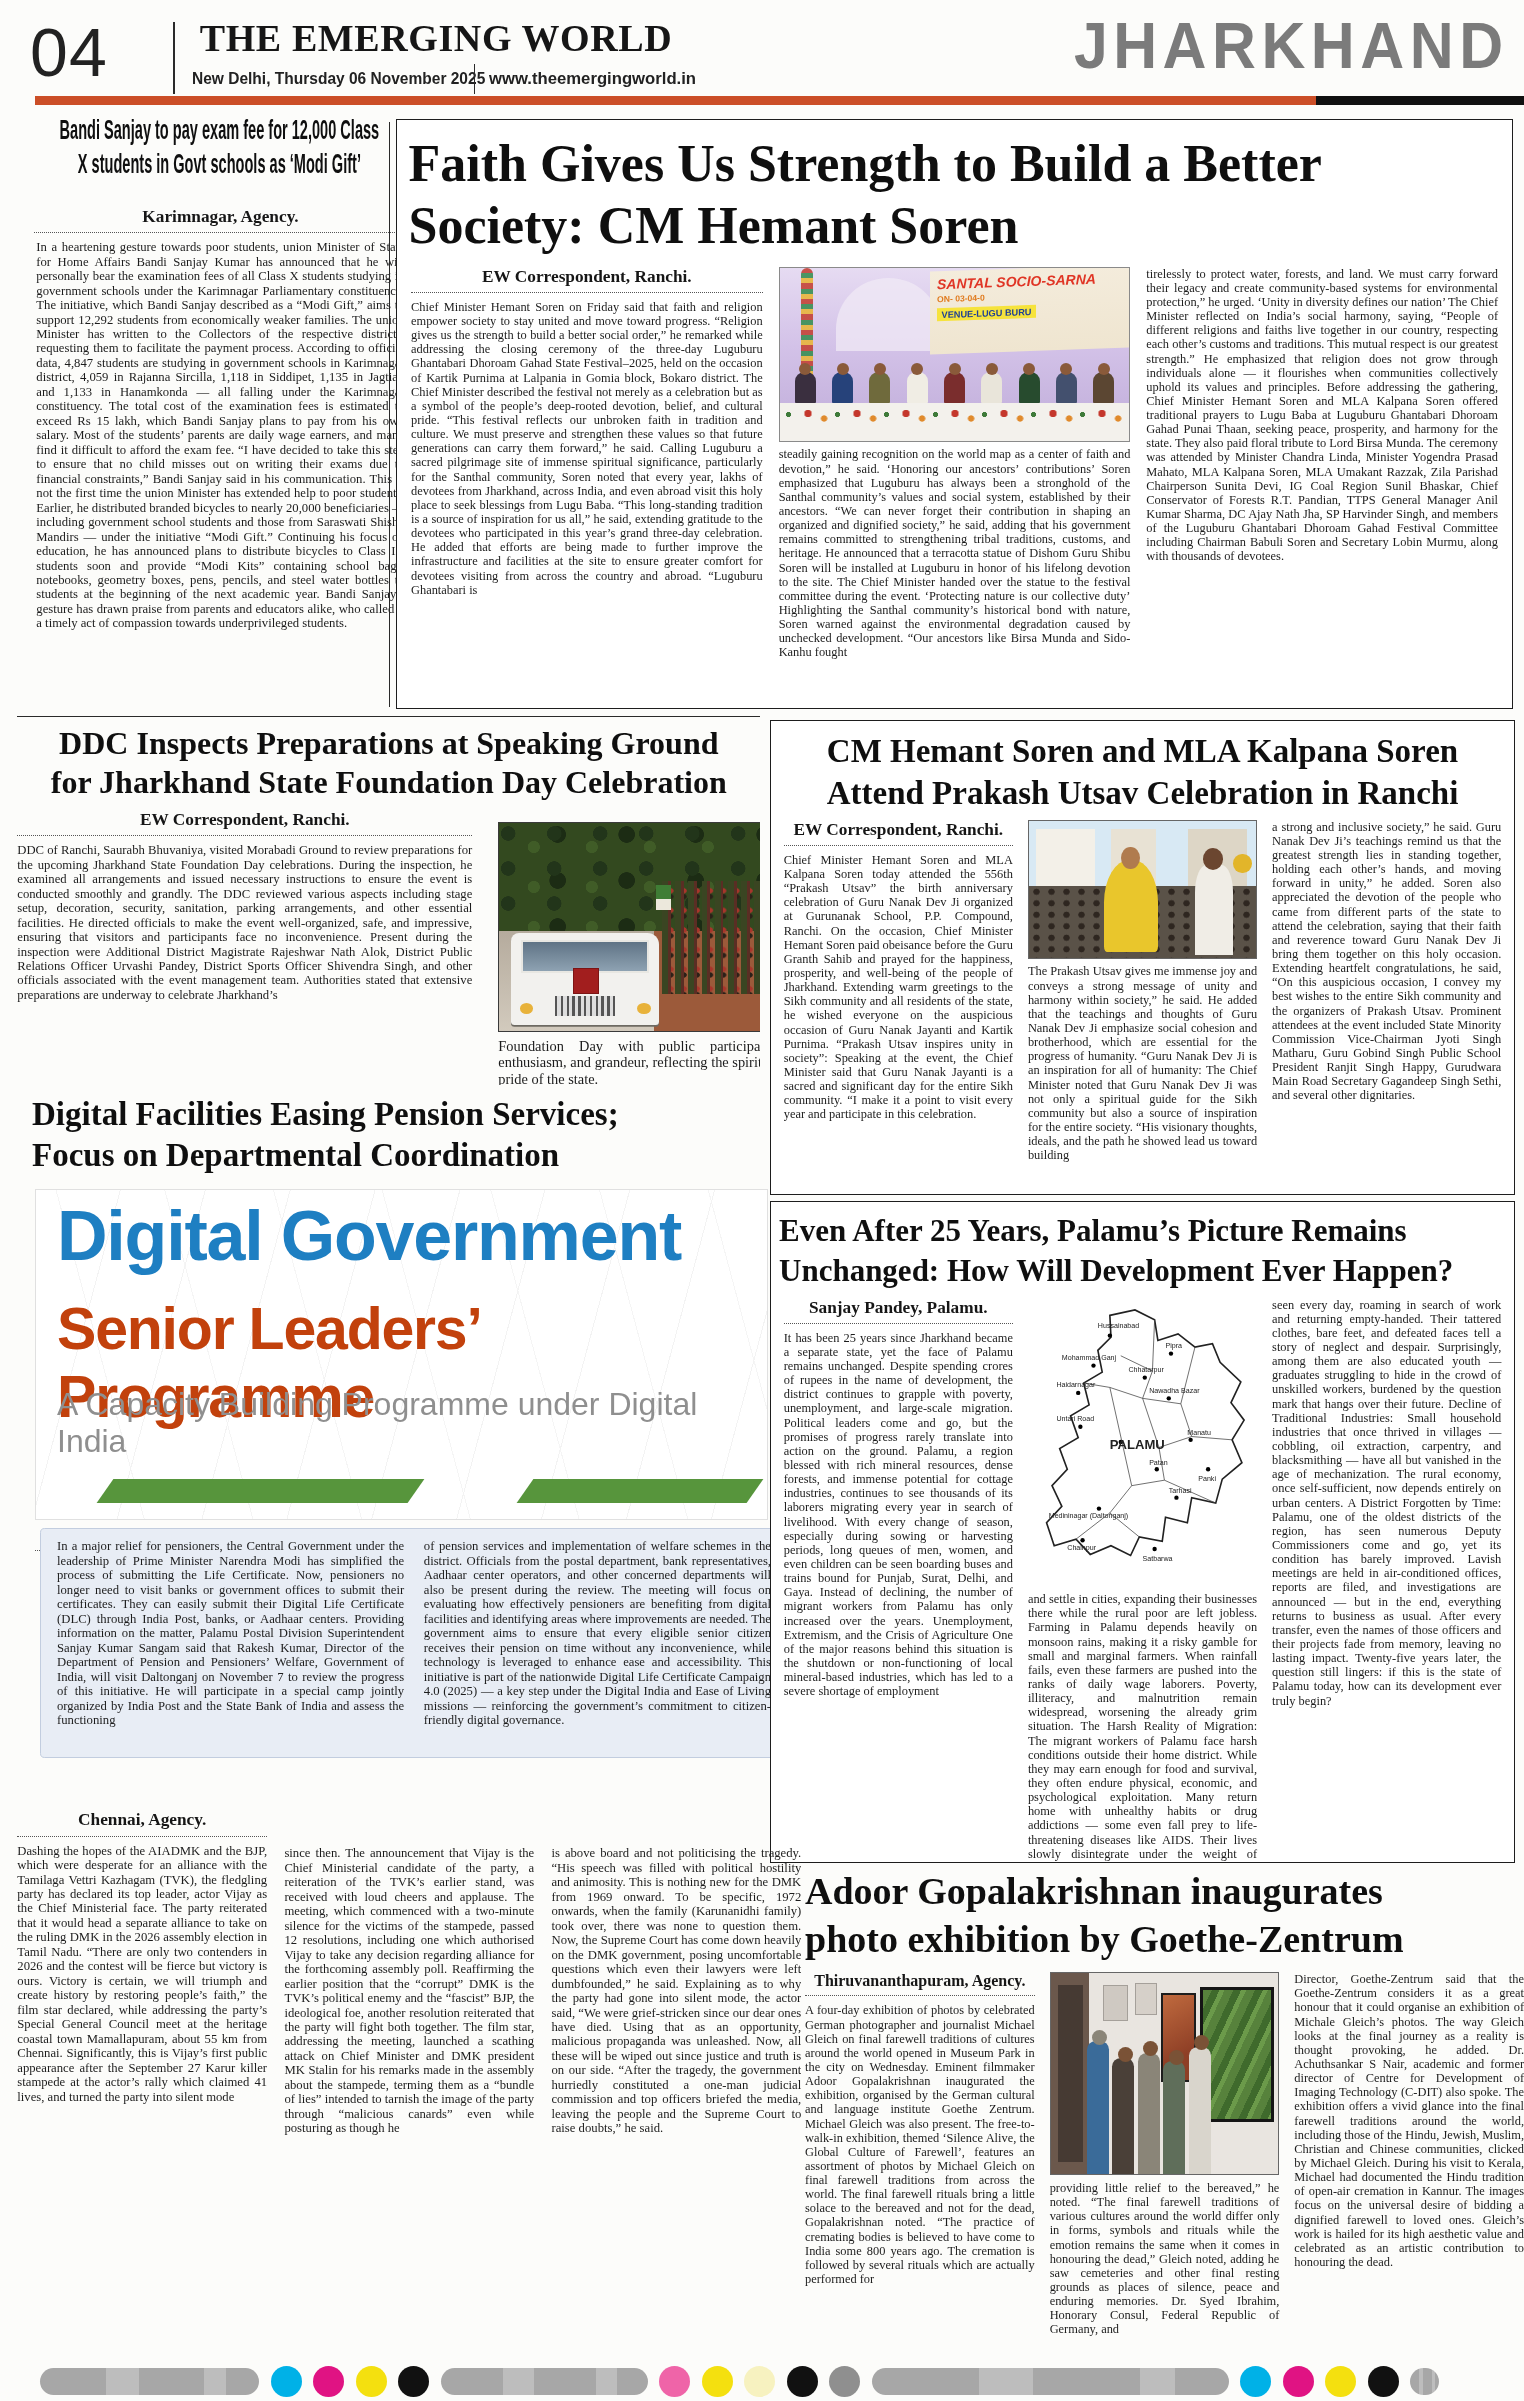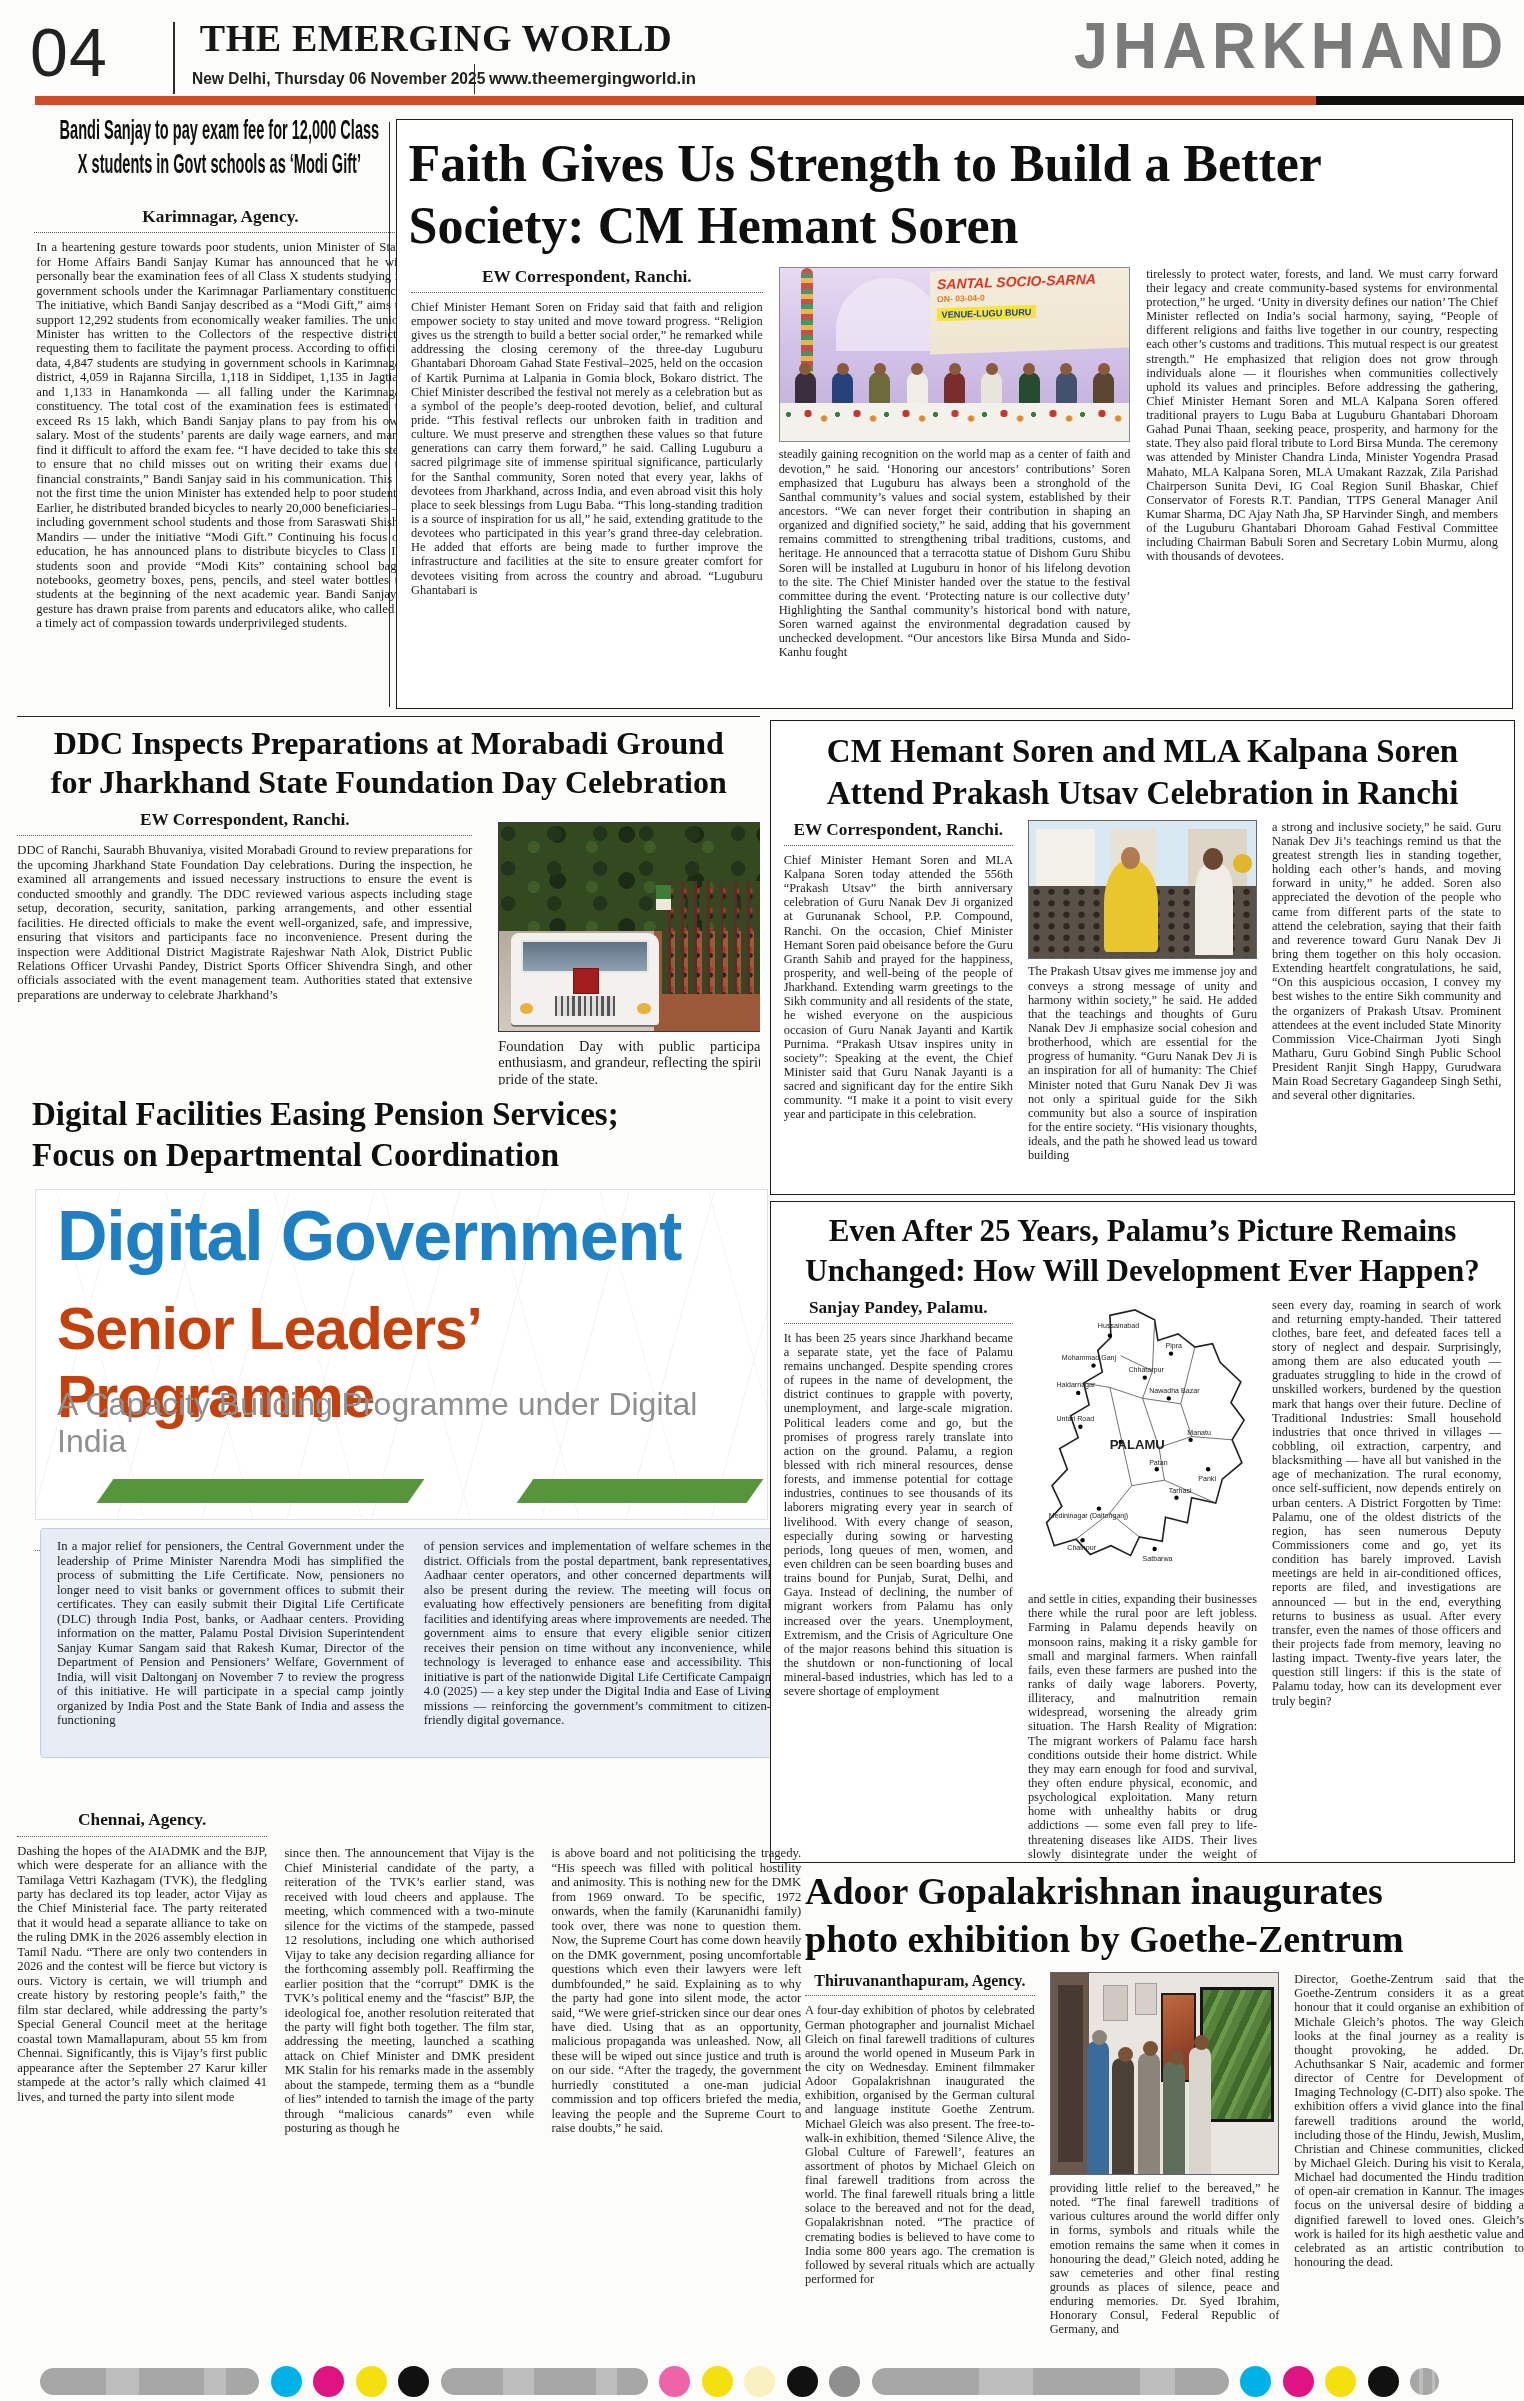--- a/index.html
+++ b/index.html
@@ -26,21 +26,21 @@
   .vrule{background:#2a2a2a;width:1.7px;}
   .hrule{background:#2a2a2a;height:1.2px;}
   .bar-orange{background:#cb4e27;height:8.6px;}
   .bar-black{background:#101010;height:8.6px;}
   
   .hl-bandi{font-size:28px;line-height:1.22;width:713px;transform:scaleX(.52);transform-origin:0 0;text-align:center;}
   .hl-faith{font-size:52px;line-height:1.2;text-align:left;}
   .hl-ddc{font-size:32px;line-height:1.22;text-align:center;}
   .hl-prakash{font-size:33px;line-height:1.25;text-align:center;}
   .hl-pension{font-size:33px;line-height:1.25;text-align:left;}
-  .hl-palamu{font-size:31px;line-height:1.3;text-align:center;}
+  .hl-palamu{font-size:31px;line-height:1.3;}
   .hl-vijay{font-size:32px;line-height:1.3;width:861px;transform:scaleX(.91);transform-origin:0 0;text-align:center;}
   .hl-adoor{font-size:38px;line-height:1.25;text-align:left;}
   
   .faith-photo{position:relative;height:173px;border:0.6px solid #8a8a8a;overflow:hidden;
     background:linear-gradient(180deg,#e6dbf2 0%,#d3c2e8 45%,#bfacd9 100%);}
   .fp-arch{position:absolute;left:16%;top:6%;width:30%;height:42%;background:#f0eaf6;opacity:.75;border-radius:50% 50% 0 0/70% 70% 0 0;}
   .fp-garland{position:absolute;left:6%;top:0;height:70%;width:12.7px;border-radius:7px;opacity:.85;
     background:repeating-linear-gradient(180deg,#c23a2c 0 5.2px,#2f8a4a 5.2px 10.4px,#e9b431 10.4px 15.5px);}
   .fp-banner{position:absolute;right:0;top:0;width:57%;height:48%;background:linear-gradient(180deg,#f4ecdc,#efe5d0);
     padding:4.6px 7px;transform:skewY(-2deg);box-sizing:border-box;}
@@ -194,21 +194,21 @@
       </div>
       <div style="flex:1;">
         <div class="bt sm">tirelessly to protect water, forests, and land. We must carry forward their legacy and create community-based systems for environmental protection,” he urged. ‘Unity in diversity defines our nation’ The Chief Minister reflected on India’s social harmony, saying, “People of different religions and faiths live together in our country, respecting each other’s customs and traditions. This mutual respect is our greatest strength.” He emphasized that religion does not grow through individuals alone — it flourishes when communities collectively uphold its values and principles. Before addressing the gathering, Chief Minister Hemant Soren and MLA Kalpana Soren offered traditional prayers to Lugu Baba at Luguburu Ghantabari Dhoroam Gahad Punai Thaan, seeking peace, prosperity, and harmony for the state. They also paid floral tribute to Lord Birsa Munda. The ceremony was attended by Minister Chandra Linda, Minister Yogendra Prasad Mahato, MLA Kalpana Soren, MLA Umakant Razzak, Zila Parishad Chairperson Sunita Devi, IG Coal Region Sunil Bhaskar, Chief Conservator of Forests R.T. Pandian, TTPS General Manager Anil Kumar Sharma, DC Ajay Nath Jha, SP Harvinder Singh, and members of the Luguburu Ghantabari Dhoroam Gahad Festival Committee including Chairman Babuli Soren and Secretary Lobin Murmu, along with thousands of devotees.</div>
       </div>
     </div>
   </section>
 
   <div class="abs hrule" style="left:17.3px;top:716px;width:743px;"></div>
 
   <section class="abs" style="left:17.3px;top:724px;width:743px;height:361px;overflow:hidden;">
-    <div class="hser hl-ddc pre">DDC Inspects Preparations at Morabadi Ground
+    <div class="hser hl-ddc pre">DDC Inspects Preparations at Speaking Ground
 for Jharkhand State Foundation Day Celebration</div>
     <div class="cols" style="gap:14px;margin-top:8px;">
       <div style="width:455px;flex:0 0 auto;">
         <div class="byline">EW Correspondent, Ranchi.</div>
         <div class="dotrule"></div>
         <div class="bt">DDC of Ranchi, Saurabh Bhuvaniya, visited Morabadi Ground to review preparations for the upcoming Jharkhand State Foundation Day celebrations. During the inspection, he examined all arrangements and issued necessary instructions to ensure the event is conducted smoothly and grandly. The DDC reviewed various aspects including stage setup, decoration, security, sanitation, parking arrangements, and other essential facilities. He directed officials to make the event well-organized, safe, and impressive, ensuring that visitors and participants face no inconvenience. Present during the inspection were Additional District Magistrate Rajeshwar Nath Alok, District Public Relations Officer Urvashi Pandey, District Sports Officer Shivendra Singh, and other officials associated with the event management team. Authorities stated that extensive preparations are underway to celebrate Jharkhand’s</div>
       </div>
       <figure style="width:288px;flex:0 0 auto;margin:12px;">
         <div class="ddc-photo">
           <div class="dp-trees"></div>

